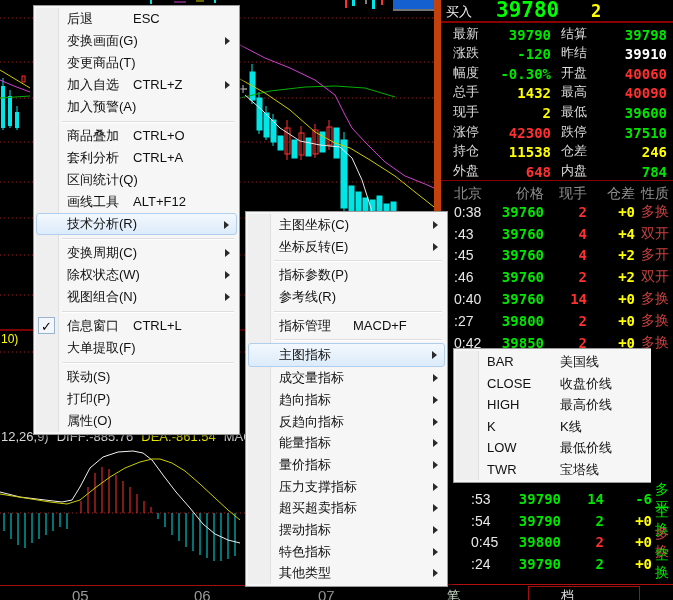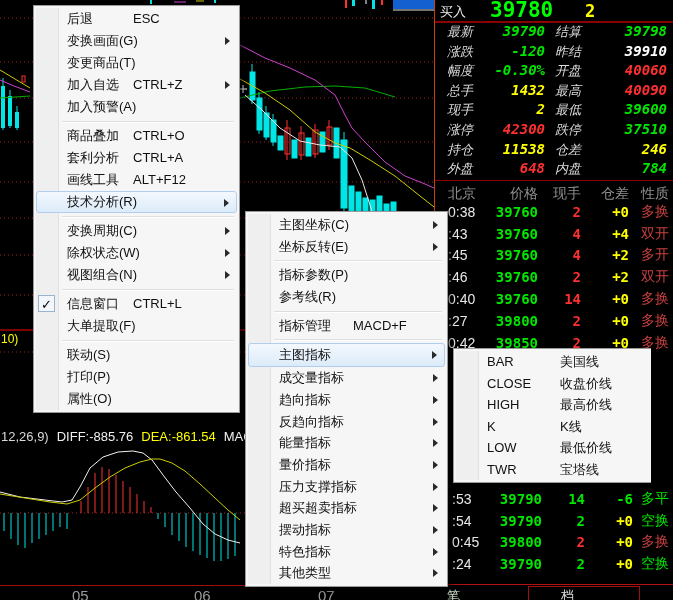--- a/index.html
+++ b/index.html
@@ -3,43 +3,43 @@
 <meta charset="utf-8">
 <style>
   html,body{margin:0;padding:0;background:#222;}
   #root{position:relative;width:673px;height:600px;background:#000;overflow:hidden;
         font-family:"Liberation Sans","DejaVu Sans",sans-serif;}
   .mono{font-family:"DejaVu Sans Mono",monospace;}
   svg{position:absolute;left:0;top:0;}
 
   
   #quote{position:absolute;left:434px;top:0;width:239px;height:487px;background:#000;
-         border-left:1px solid #c2410c;box-sizing:border-box;z-index:2;}
+         border-left:7px solid #c2410c;box-sizing:border-box;z-index:2;}
   .buyrow{position:absolute;left:0;top:0;right:0;height:21px;}
   .buy-label{position:absolute;left:5px;top:3px;font-size:13px;color:#eee;}
   .buy-price{position:absolute;left:55px;top:-2px;font-size:21px;font-weight:bold;color:#00ff00;}
   .buy-vol{position:absolute;left:150px;top:1px;font-size:17px;font-weight:bold;color:#ffff00;}
   .redline{position:absolute;left:0;right:0;background:#8a0000;height:2px;}
   #fields{position:absolute;top:23px;left:0;right:0;}
-  .frow{display:flex;height:19.6px;align-items:flex-start;padding:0 6px 0 12px;font-size:13px;font-style:italic;}
+  .frow{display:flex;height:19.6px;align-items:flex-end;padding:0 6px 0 12px;font-size:13px;}
   .frow .lab{color:#ddd;width:42px;}
   .frow .val1{width:56px;text-align:right;font-weight:bold;font-size:14px;font-family:"DejaVu Sans Mono",monospace;}
   .frow .lab2{width:44px;margin-left:10px;color:#ddd;}
   .frow .val2{flex:1;text-align:right;font-weight:bold;font-size:14px;font-family:"DejaVu Sans Mono",monospace;}
   .g{color:#00e600}.r{color:#ff3030}.y{color:#ffff00}.w{color:#ffffff}.tr{color:#c94040}
   #tick-header{position:absolute;top:183px;left:0;right:0;color:#909090;}
   #tick-header .trow span{font-weight:normal;color:#909090;}
   .trow{display:flex;height:21.8px;align-items:center;padding:0 4px 0 13px;font-size:14px;}
   .trow .t{width:30px;color:#e8e8e8;}
   .trow .p{width:60px;text-align:right;font-weight:bold;font-family:"DejaVu Sans Mono",monospace;}
   .trow .v{width:43px;text-align:right;font-weight:bold;font-family:"DejaVu Sans Mono",monospace;}
   .trow .oi{width:48px;text-align:right;font-weight:bold;font-family:"DejaVu Sans Mono",monospace;}
   .trow .ty{flex:1;text-align:right;}
   #ticks-top{position:absolute;top:201px;left:0;right:0;}
-  #ticks-bottom{position:absolute;top:488px;left:4px;right:0;}
+  #ticks-bottom{position:absolute;top:488px;left:17px;right:0;}
   #tabs{position:absolute;left:434px;right:0;top:584px;height:16px;background:#000;
         border-top:1px solid #b01010;z-index:2;}
   #tabs .tab1{position:absolute;left:13px;top:2px;font-size:13px;color:#cfe0cf;}
   #tabs .tab2{position:absolute;left:94px;top:1px;width:112px;height:16px;border:1px solid #a01010;
         border-bottom:none;box-sizing:border-box;color:#ddd;font-size:13px;padding-left:32px;}
 
   
   .chart-label{position:absolute;font-size:13px;z-index:1;white-space:nowrap;}
   #macd-label{left:1px;top:429px;width:244px;overflow:hidden;}
   #macd-label span{margin-right:8px;}
@@ -372,20 +372,21 @@
   <div id="menu1" class="menu">
     <div class="gutter"></div>
     <div class="mitem"><span>后退</span><span class="sc">ESC</span></div>
     <div class="mitem"><span>变换画面(G)</span><span class="arrow"></span></div>
     <div class="mitem"><span>变更商品(T)</span></div>
     <div class="mitem"><span>加入自选</span><span class="sc">CTRL+Z</span><span class="arrow"></span></div>
     <div class="mitem"><span>加入预警(A)</span></div>
     <div class="msep"></div>
     <div class="mitem"><span>商品叠加</span><span class="sc">CTRL+O</span></div>
     <div class="mitem"><span>套利分析</span><span class="sc">CTRL+A</span></div>
+    <div class="mitem"><span>区间统计(Q)</span></div>
     <div class="mitem"><span>画线工具</span><span class="sc">ALT+F12</span></div>
     <div class="mitem hl"><span>技术分析(R)</span><span class="arrow"></span></div>
     <div class="msep"></div>
     <div class="mitem"><span>变换周期(C)</span><span class="arrow"></span></div>
     <div class="mitem"><span>除权状态(W)</span><span class="arrow"></span></div>
     <div class="mitem"><span>视图组合(N)</span><span class="arrow"></span></div>
     <div class="msep"></div>
     <div class="mitem"><span class="check">✓</span><span>信息窗口</span><span class="sc">CTRL+L</span></div>
     <div class="mitem"><span>大单提取(F)</span></div>
     <div class="msep"></div>

